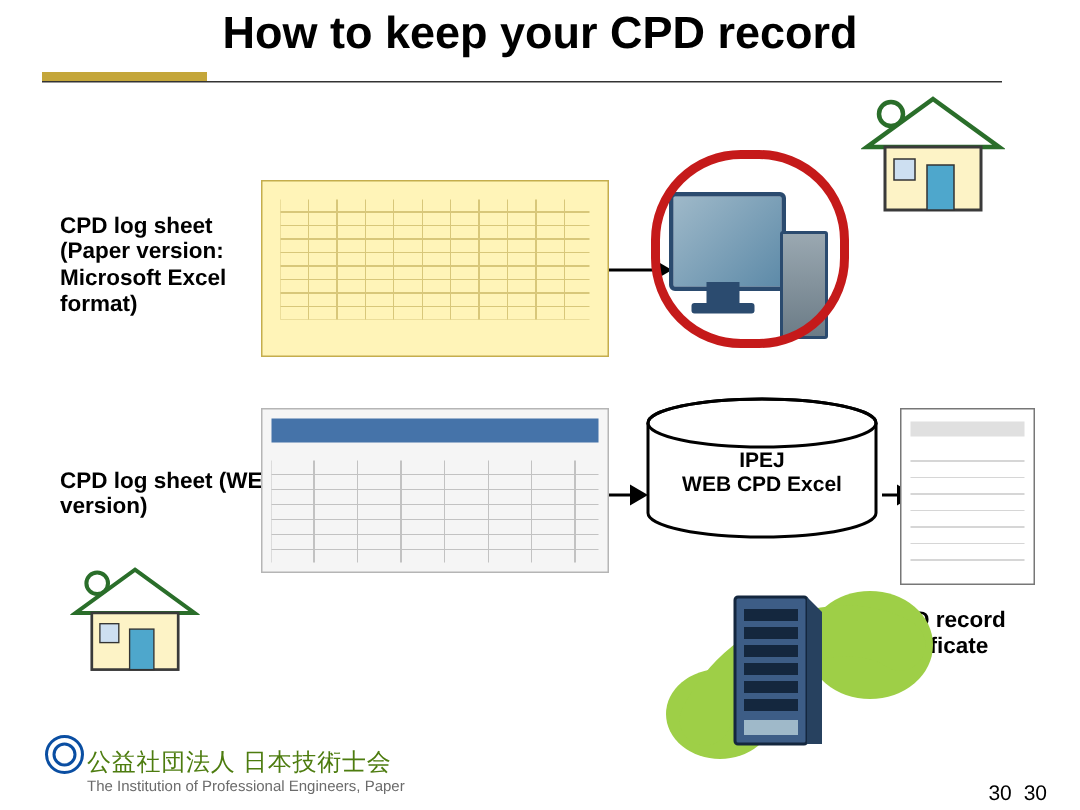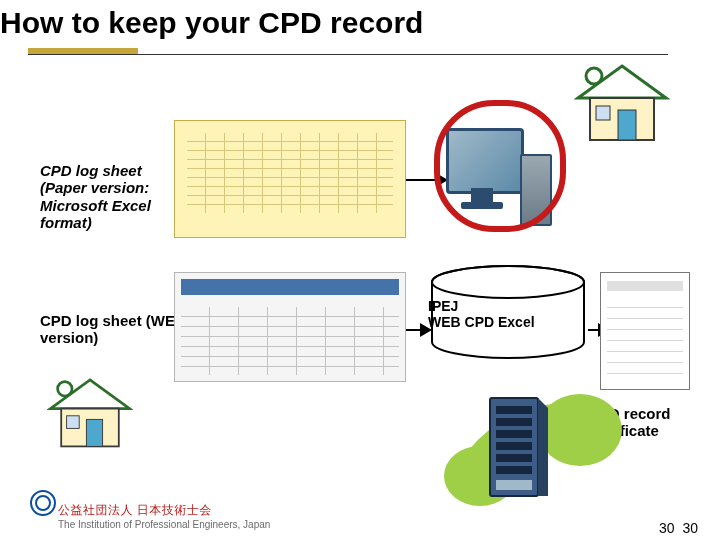--- a/index.html
+++ b/index.html
@@ -1,52 +1,52 @@
 <!DOCTYPE html>
 <html><head>
 <meta charset="utf-8">
 <style>
   html,body{margin:0;padding:0;width:720px;height:540px;font-family:Arial,Helvetica,sans-serif;background:#fff;color:#000;}
   .slide{position:relative;width:720px;height:540px;overflow:hidden;}
   .accentbar{position:absolute;left:28px;top:48px;width:110px;height:6px;background:#c4a63a;}
   .rule{position:absolute;left:28px;top:54px;width:640px;height:1px;background:#333;}
-  h1.title{position:absolute;left:0;top:6px;width:720px;font-size:30px;font-weight:700;margin:0;}
+  h1.title{position:absolute;left:0;top:6px;width:720px;text-align:center;font-size:30px;font-weight:700;margin:0;}
   .lbl{position:absolute;font-size:15px;font-weight:700;line-height:1.15;}
-  .lbl.paper{left:40px;top:162px;width:150px;font-style:italic;}
+  .lbl.paper{left:40px;top:142px;width:150px;}
   .lbl.web{left:40px;top:312px;width:150px;}
   .lbl.cert{left:588px;top:405px;width:120px;}
   
   .spread{position:absolute;left:174px;top:120px;width:230px;height:116px;background:#fff4b8;border:1px solid #c4ad4d;}
   .spread::before{content:"";position:absolute;left:12px;top:12px;right:12px;bottom:24px;background:repeating-linear-gradient(to bottom,transparent 0,transparent 8px,#d8c77a 8px,#d8c77a 9px),repeating-linear-gradient(to right,transparent 0,transparent 18px,#d8c77a 18px,#d8c77a 19px);}
   .arrow{position:absolute;}
   .arrow svg{display:block;}
   .computer{position:absolute;left:446px;top:128px;width:100px;height:96px;}
   .monitor{position:absolute;left:0;top:0;width:72px;height:60px;border:3px solid #2b4b6f;border-radius:4px;background:linear-gradient(135deg,#9fb9c9,#5d8aa8);}
   .mstand{position:absolute;left:25px;top:60px;width:22px;height:16px;background:#2b4b6f;}
   .mbase{position:absolute;left:15px;top:74px;width:42px;height:7px;background:#2b4b6f;border-radius:2px;}
   .tower{position:absolute;left:74px;top:26px;width:28px;height:68px;background:linear-gradient(#9aa8b1,#6c7c87);border:2px solid #2b4b6f;border-radius:2px;}
   .ellipsewrap{position:absolute;left:428px;top:264px;width:160px;height:110px;}
   .ellipsewrap svg{width:100%;height:100%;}
-  .elabels{position:absolute;left:428px;top:298px;width:160px;text-align:left;font-size:14px;font-weight:700;line-height:1.15;}
+  .elabels{position:absolute;left:428px;top:298px;width:160px;text-align:center;font-size:14px;font-weight:700;line-height:1.15;}
   .webshot{position:absolute;left:174px;top:272px;width:230px;height:108px;background:#f5f5f5;border:1px solid #b5b5b5;}
   .webshot::before{content:"";position:absolute;left:6px;top:6px;right:6px;height:16px;background:#4573a9;}
   .webshot::after{content:"";position:absolute;left:6px;top:34px;right:6px;bottom:6px;background:repeating-linear-gradient(to bottom,transparent 0,transparent 9px,#c2c2c2 9px,#c2c2c2 10px),repeating-linear-gradient(to right,transparent 0,transparent 28px,#c2c2c2 28px,#c2c2c2 29px);}
   .certdoc{position:absolute;left:600px;top:272px;width:88px;height:116px;background:#fff;border:1px solid #777;}
   .certdoc::before{content:"";position:absolute;left:6px;top:8px;right:6px;height:10px;background:#e0e0e0;}
   .certdoc::after{content:"";position:absolute;left:6px;top:24px;right:6px;bottom:8px;background:repeating-linear-gradient(to bottom,transparent 0,transparent 10px,#d6d6d6 10px,#d6d6d6 11px);}
   .house{position:absolute;}
   .house svg{display:block;}
   .serverwrap{position:absolute;left:486px;top:394px;width:64px;height:110px;}
   .serverwrap svg{display:block;}
   
   .swoosh{position:absolute;left:430px;top:380px;width:200px;height:130px;}
   .swoosh svg{display:block;}
   .ring{position:absolute;left:434px;top:100px;width:120px;height:120px;border:6px solid #c51a1a;border-radius:60px;pointer-events:none;}
   .footer{position:absolute;left:30px;bottom:10px;font-size:10px;color:#6b6b6b;}
-  .footer .org{font-size:12px;color:#b91c1c;letter-spacing:0.5px;}
+  .footer .org{font-size:16px;color:#4d7c0f;letter-spacing:0.5px;}
   .logo{position:absolute;left:30px;bottom:24px;width:22px;height:22px;border:2px solid #0a4ea2;border-radius:50%;}
   .logo::after{content:"";position:absolute;left:3px;top:3px;width:12px;height:12px;border:2px solid #0a4ea2;border-radius:50%;}
   .pagenum{position:absolute;right:22px;bottom:4px;font-size:14px;}
 </style>
 </head>
 <body>
 <div class="slide">
 
 <div class="accentbar"></div>
 <div class="rule"></div>
@@ -145,21 +145,21 @@
           <rect x="10" y="60" width="36" height="8"></rect>
           <rect x="10" y="72" width="36" height="8"></rect>
         </g>
     <rect x="10" y="86" width="36" height="10" fill="#9fb9c9"></rect>
   </svg>
 </div>
 
 <div class="logo"></div>
 <div class="footer" style="left:58px;">
   <span class="org">公益社団法人 日本技術士会</span><br>
-  <span>The Institution of Professional Engineers, Japan</span>
+  <span>The Institution of Professional Engineers, Paper</span>
 </div>
 
 <div class="pagenum">
   <span>30</span>
   <span style="margin-left:4px;">30</span>
 </div>
 
 </div>
 
 </body></html>

